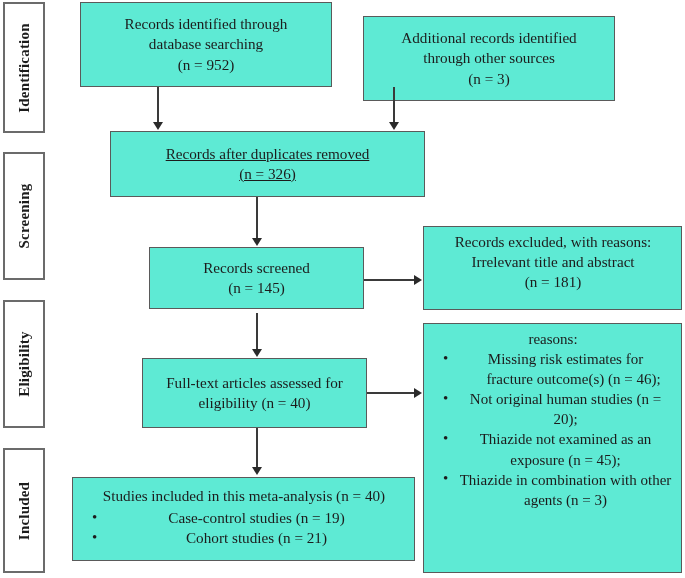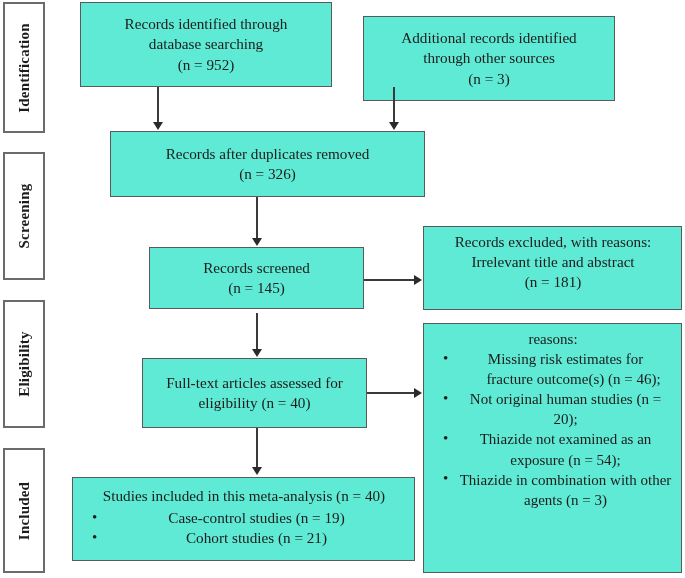--- a/index.html
+++ b/index.html
@@ -144,21 +144,21 @@
     <span class="line">through other sources</span>
     <span class="line">(n = 3)</span>
   </div>
 
   <div class="vline" style="left:157px; top:87px; height:36px;"></div>
   <div class="arrow-down" style="left:153px; top:122px;"></div>
 
   <div class="vline" style="left:393px; top:87px; height:36px;"></div>
   <div class="arrow-down" style="left:389px; top:122px;"></div>
 
-  <div class="fbox center" style="left:110px; top:131px; width:315px; height:66px;">
+  <div class="fbox center" style="left:110px; top:131px; width:315px; height:66px;text-decoration:underline;">
     <span class="line">Records after duplicates removed</span>
     <span class="line">(n = 326)</span>
   </div>
 
   <div class="vline" style="left:256px; top:197px; height:41px;"></div>
   <div class="arrow-down" style="left:252px; top:238px;"></div>
 
   <div class="fbox center" style="left:149px; top:247px; width:215px; height:62px;">
     <span class="line">Records screened</span>
     <span class="line">(n = 145)</span>
@@ -191,21 +191,21 @@
         <span class="bdot">•</span>
         <span class="btext">Missing risk estimates for</span>
         <span class="cont">fracture outcome(s) (n = 46);</span>
       </li>
       <li>
         <span class="bdot">•</span>
         <span class="btext">Not original human studies (n = 20);</span>
       </li>
       <li>
         <span class="bdot">•</span>
-        <span class="btext">Thiazide not examined as an exposure (n = 54);</span>
+        <span class="btext">Thiazide not examined as an exposure (n = 45);</span>
       </li>
       <li>
         <span class="bdot">•</span>
         <span class="btext">Thiazide in combination with other agents (n = 3)</span>
       </li>
     </ul>
   </div>
 
   <div class="vline" style="left:256px; top:428px; height:40px;"></div>
   <div class="arrow-down" style="left:252px; top:467px;"></div>

